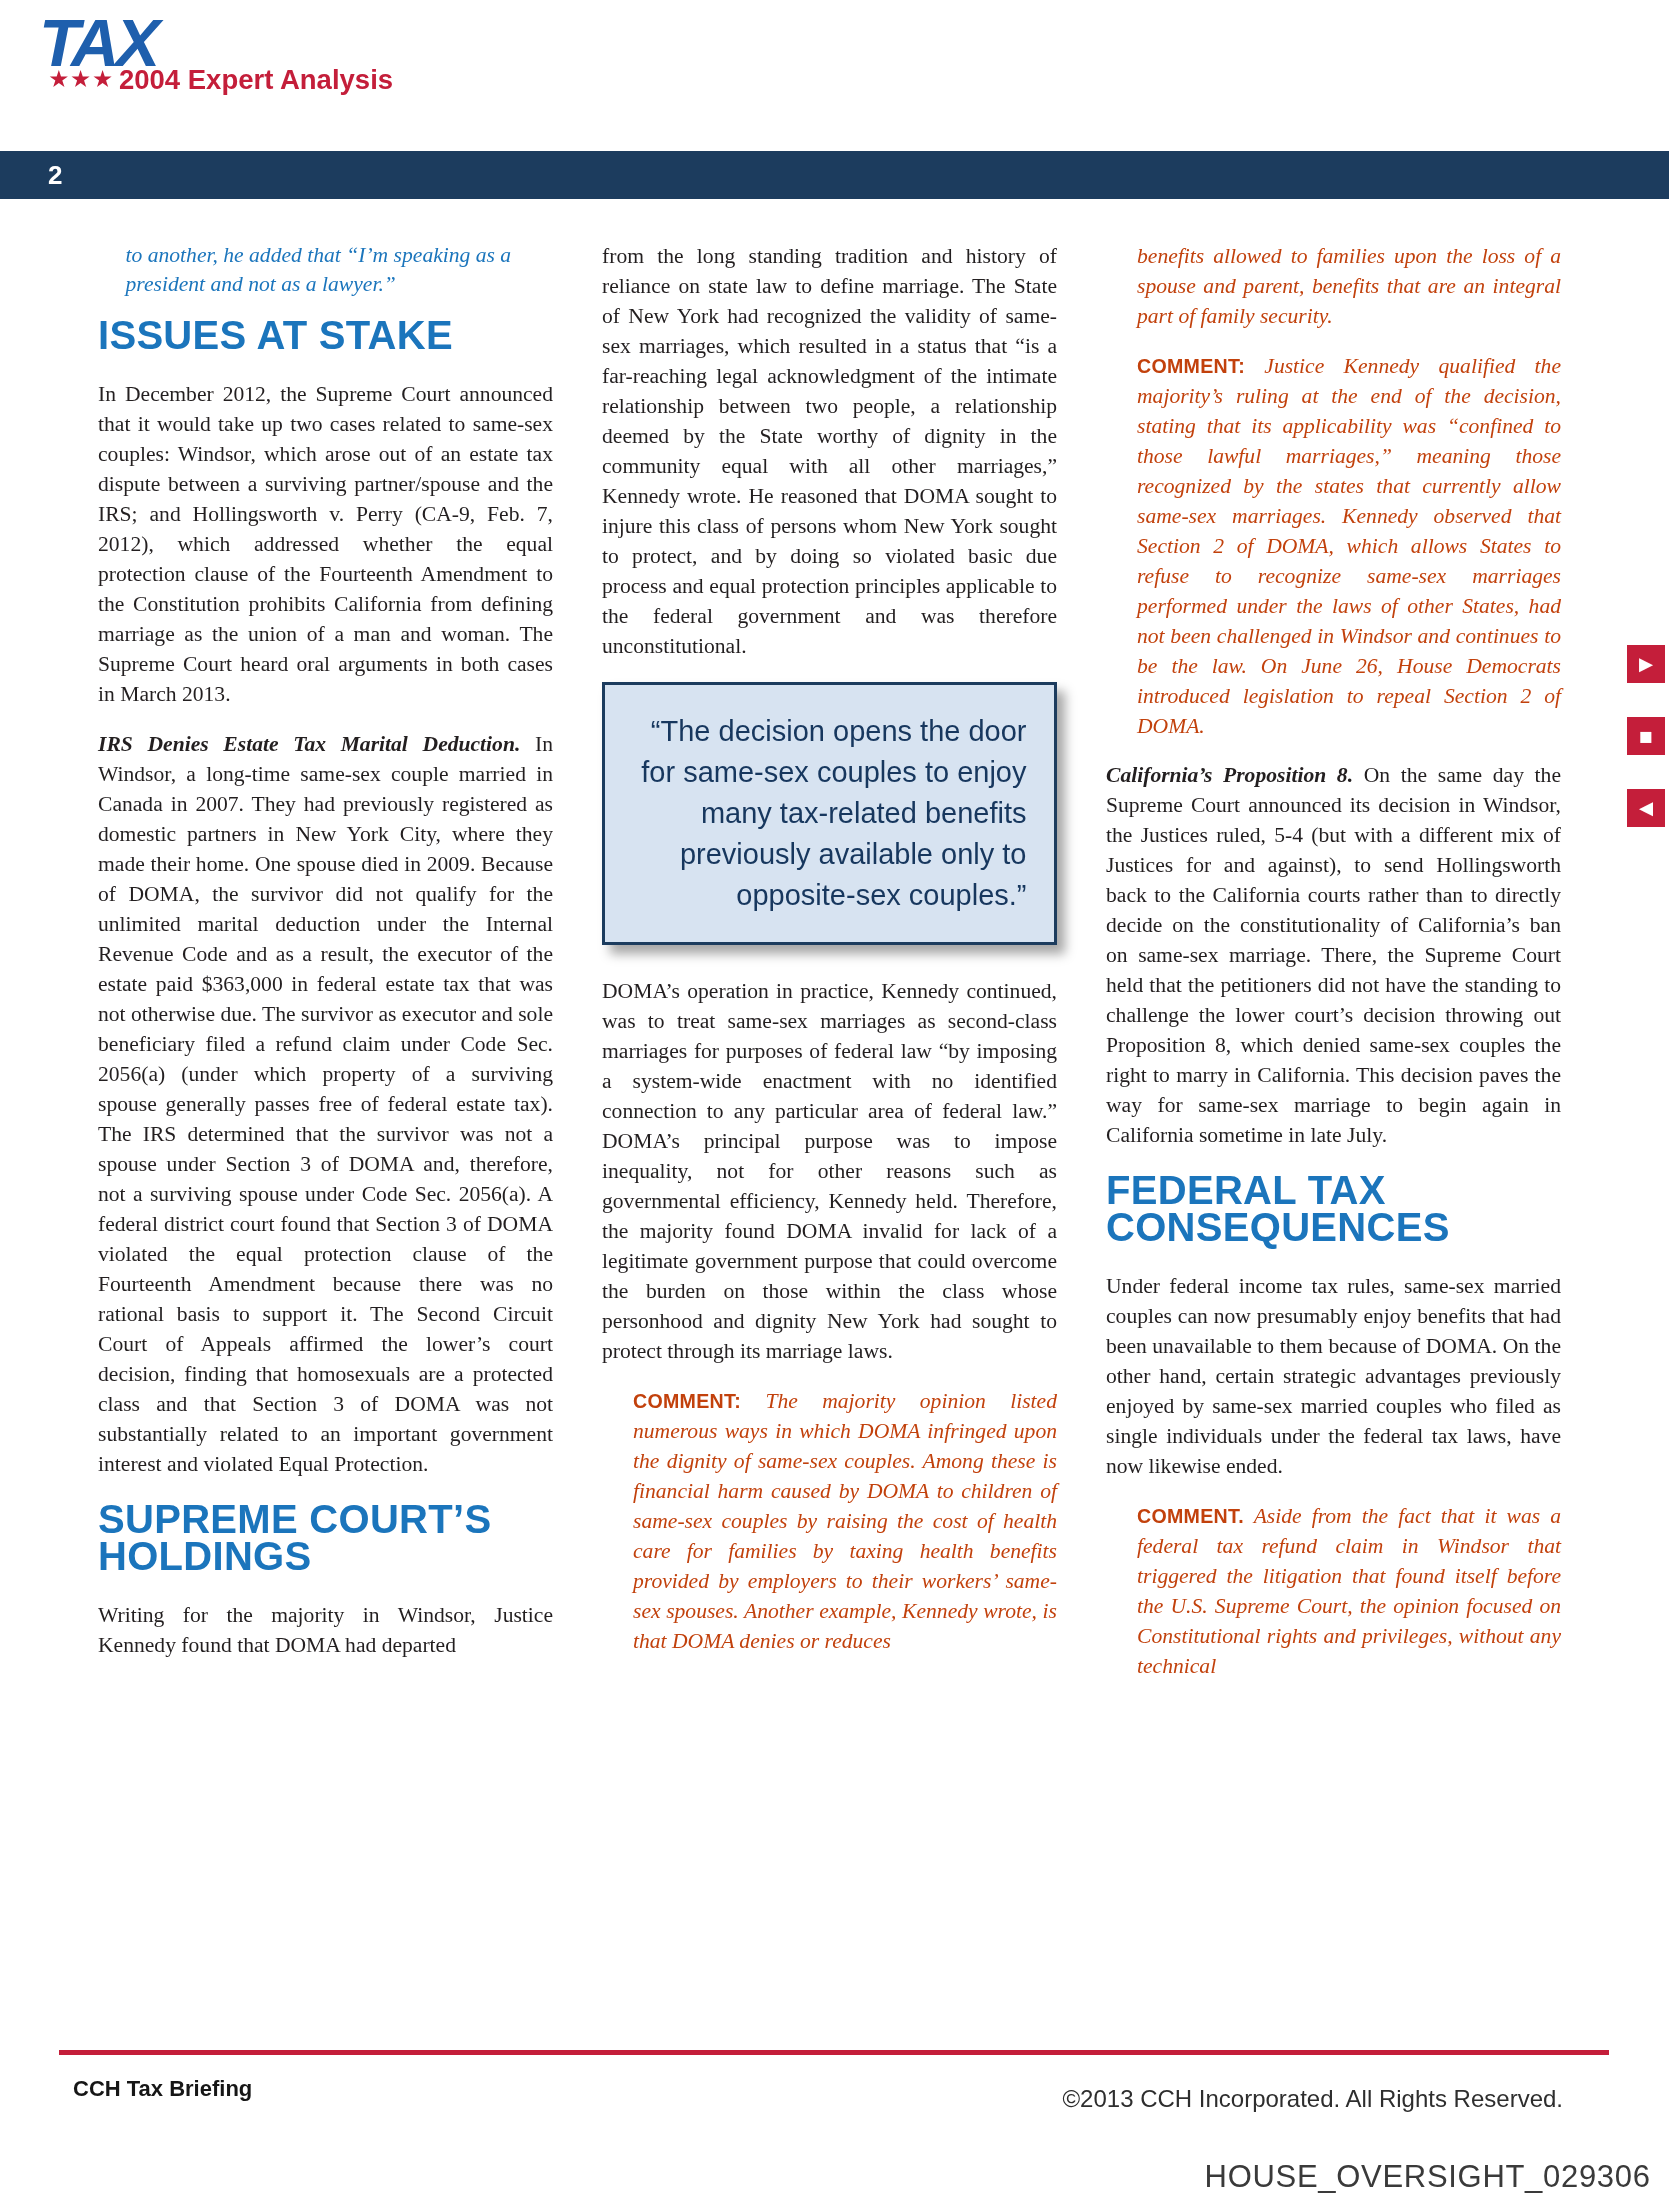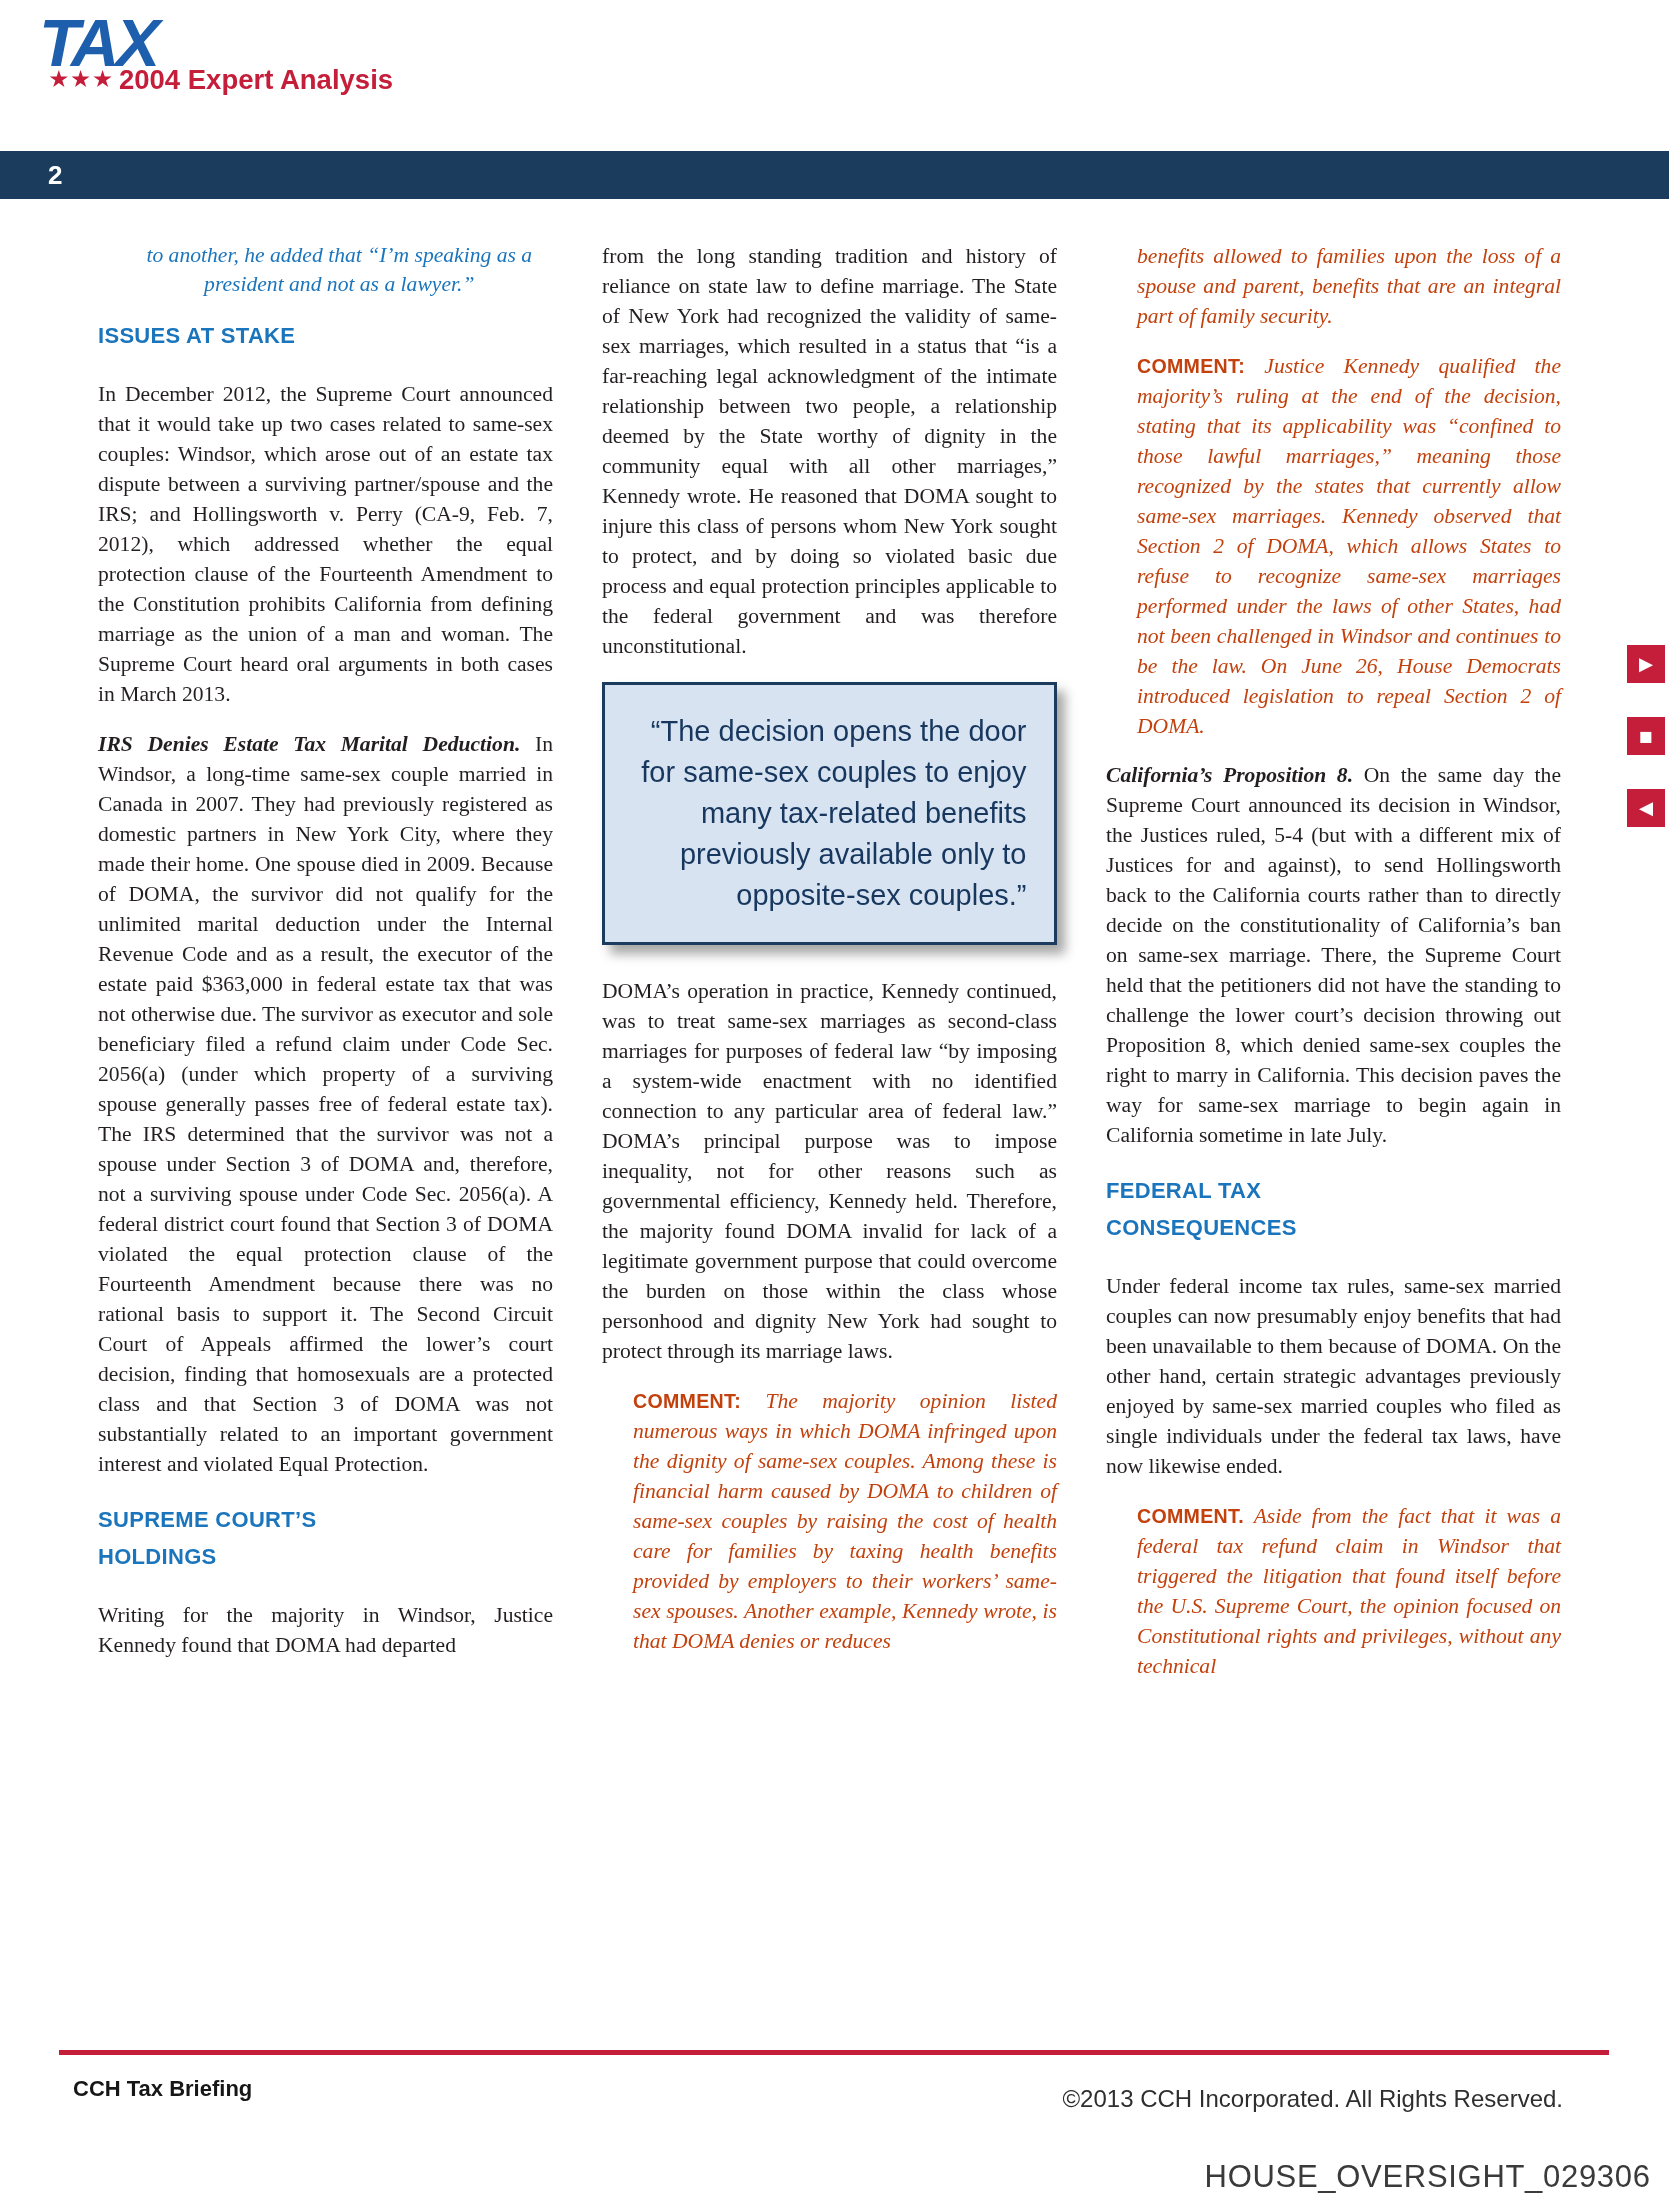--- a/index.html
+++ b/index.html
@@ -26,26 +26,26 @@
     position:absolute; left:48px; top:50%; transform:translateY(-50%);
     color:#ffffff; font-family:"Liberation Sans", sans-serif; font-size:26px; font-weight:bold;
   }
 
   
   .columns { position:absolute; top:241px; left:98px; width:1463px; display:flex; gap:49px; }
   .col { width:455px; font-size:21.6px; line-height:30px; text-align:justify; hyphens:auto; }
   .par { margin-bottom:19.6px; }
   .h-blue {
     font-family:"Liberation Sans", sans-serif; font-weight:bold; color:#1b75bc;
-    font-size:22px; line-height:37px; white-space:pre-line; text-align:left;
+    font-size:40px; line-height:37px; white-space:pre-line; text-align:left;
     margin:22px 0 25px; letter-spacing:0.3px;
   }
   .h-blue.first { margin-top:17px; }
   .intro-quote {
-    font-style:italic; color:#1b75bc; padding-left:27.5px; text-align:center;
+    font-style:italic; color:#1b75bc; padding-left:27.5px; text-align:left;
     margin-bottom:18.3px; line-height:29px;
   }
   .lead-head { font-weight:bold; font-style:italic; }
   .comment { padding-left:31px; color:#c2410c; font-style:italic; margin-bottom:19.6px; }
   .comment .comment-label {
     font-family:"Liberation Sans", sans-serif; font-weight:bold; font-style:normal;
     font-size:19.6px; letter-spacing:0.3px;
   }
 
   

